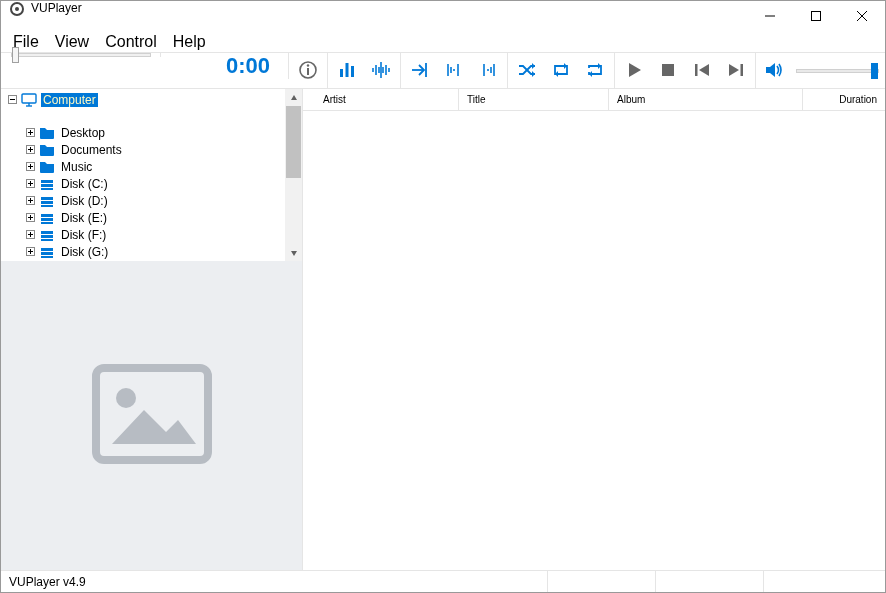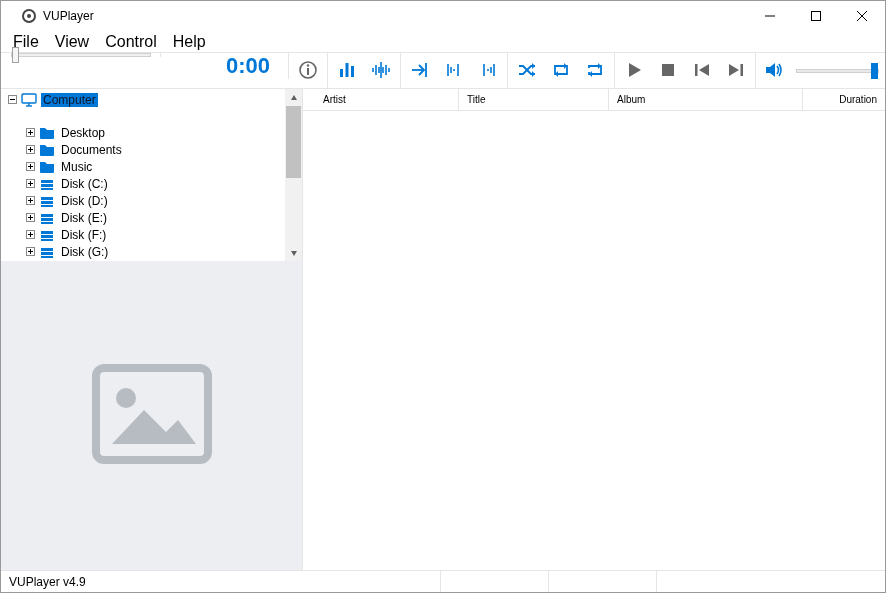--- a/index.html
+++ b/index.html
@@ -1,20 +1,20 @@
 <!DOCTYPE html>
 <html><head>
 <meta charset="utf-8">
 <style>
   * { box-sizing: border-box; }
   html, body { margin:0; padding:0; font-family: "Segoe UI", Tahoma, sans-serif; font-size:12px; color:#000; background:#fff; }
   .window { width:886px; height:593px; border:1px solid #999; display:flex; flex-direction:column; background:#fff; }
 
   
-  .titlebar { height:30px; display:flex; align-items:center; padding:0 0 0 8px;margin-left:12px; }
+  .titlebar { height:30px; display:flex; align-items:flex-start; padding:0 0 0 8px; }
   .titlebar .app-icon { width:16px; height:16px; margin-right:6px; }
   .titlebar .title { flex:0 0 auto; font-size:12px; }
   .titlebar .spacer { flex:1; }
   .winbtn { width:46px; height:30px; display:flex; align-items:center; justify-content:center; }
   .winbtn svg { width:10px; height:10px; }
 
   
   .menubar { height:22px; display:flex; align-items:center; padding:0 4px; border-bottom:1px solid #e5e5e5;}
   .menuitem { padding:2px 8px; font-size:16px; }
 
@@ -41,21 +41,21 @@
 
   
   .leftpanel { width:302px; display:flex; flex-direction:column; border-right:1px solid #e5e5e5;}
   .tree-wrap { flex:0 0 172px; overflow:hidden; position:relative; display:flex;}
   .tree { flex:1; padding:2px 0 2px 6px; font-size:12px; overflow:hidden;}
   .tree-row { display:flex; align-items:center; height:17px; }
   .expander { width:11px; height:11px; margin-right:3px; display:flex; align-items:center; justify-content:center;}
   .expander svg { width:9px; height:9px; }
   .tree-icon { width:16px; height:16px; margin-right:4px; display:flex; align-items:center; justify-content:center;}
   .tree-label { padding:0 2px; font-size:12px; }
-  .tree-label.sel { background:#0078d7; color:#0f172a; }
+  .tree-label.sel { background:#0078d7; color:#fef9c3; }
   .tree-children { padding-left:18px;margin-top:16px; }
   .tree-scroll { width:17px; background:#f1f1f1; position:relative;}
   .tree-scroll-thumb { position:absolute; left:1px; right:1px; top:1px; height:72px; background:#c1c1c1;}
   .tree-scroll-arr { position:absolute; left:0; right:0; height:17px; display:flex; align-items:center; justify-content:center;}
   .tree-scroll-arr svg{width:8px;height:8px;}
   .tree-scroll-arr.top{top:0;} .tree-scroll-arr.bot{bottom:0;}
 
   .artwork { flex:1; background:#eceef1; display:flex; align-items:center; justify-content:center;}
   .artwork svg { width:120px; height:100px; }
 
@@ -64,21 +64,21 @@
   .list-header { height:22px; display:flex; border-bottom:1px solid #e5e5e5;}
   .col { border-right:1px solid #e5e5e5; padding:3px 8px; font-size:10px; display:flex; align-items:center;}
   .col.r { justify-content:flex-end; border-right:none;}
   .col0{width:12px; border-right:none; padding:0;}
   .col1{width:144px;} .col2{width:150px;} .col3{flex:1;} .col4{width:82px;}
   .list-body{flex:1;}
 
   
   .statusbar { height:22px; border-top:1px solid #e5e5e5; display:flex; align-items:center; font-size:12px;}
   .status-cell { border-right:1px solid #e5e5e5; padding:0 8px; height:100%; display:flex; align-items:center;}
-  .status-cell.main{width:440px;} .status-cell.s{width:108px;} .status-cell.last{flex:1;border-right:none;}
+  .status-cell.main{width:547px;} .status-cell.s{width:108px;} .status-cell.last{flex:1;border-right:none;}
 </style>
 </head>
 <body>
 
 <div class="window">
 
   <div class="titlebar">
     <span class="app-icon">
       <svg viewBox="0 0 16 16">
           <circle cx="8" cy="8" r="7" fill="#444"></circle>

